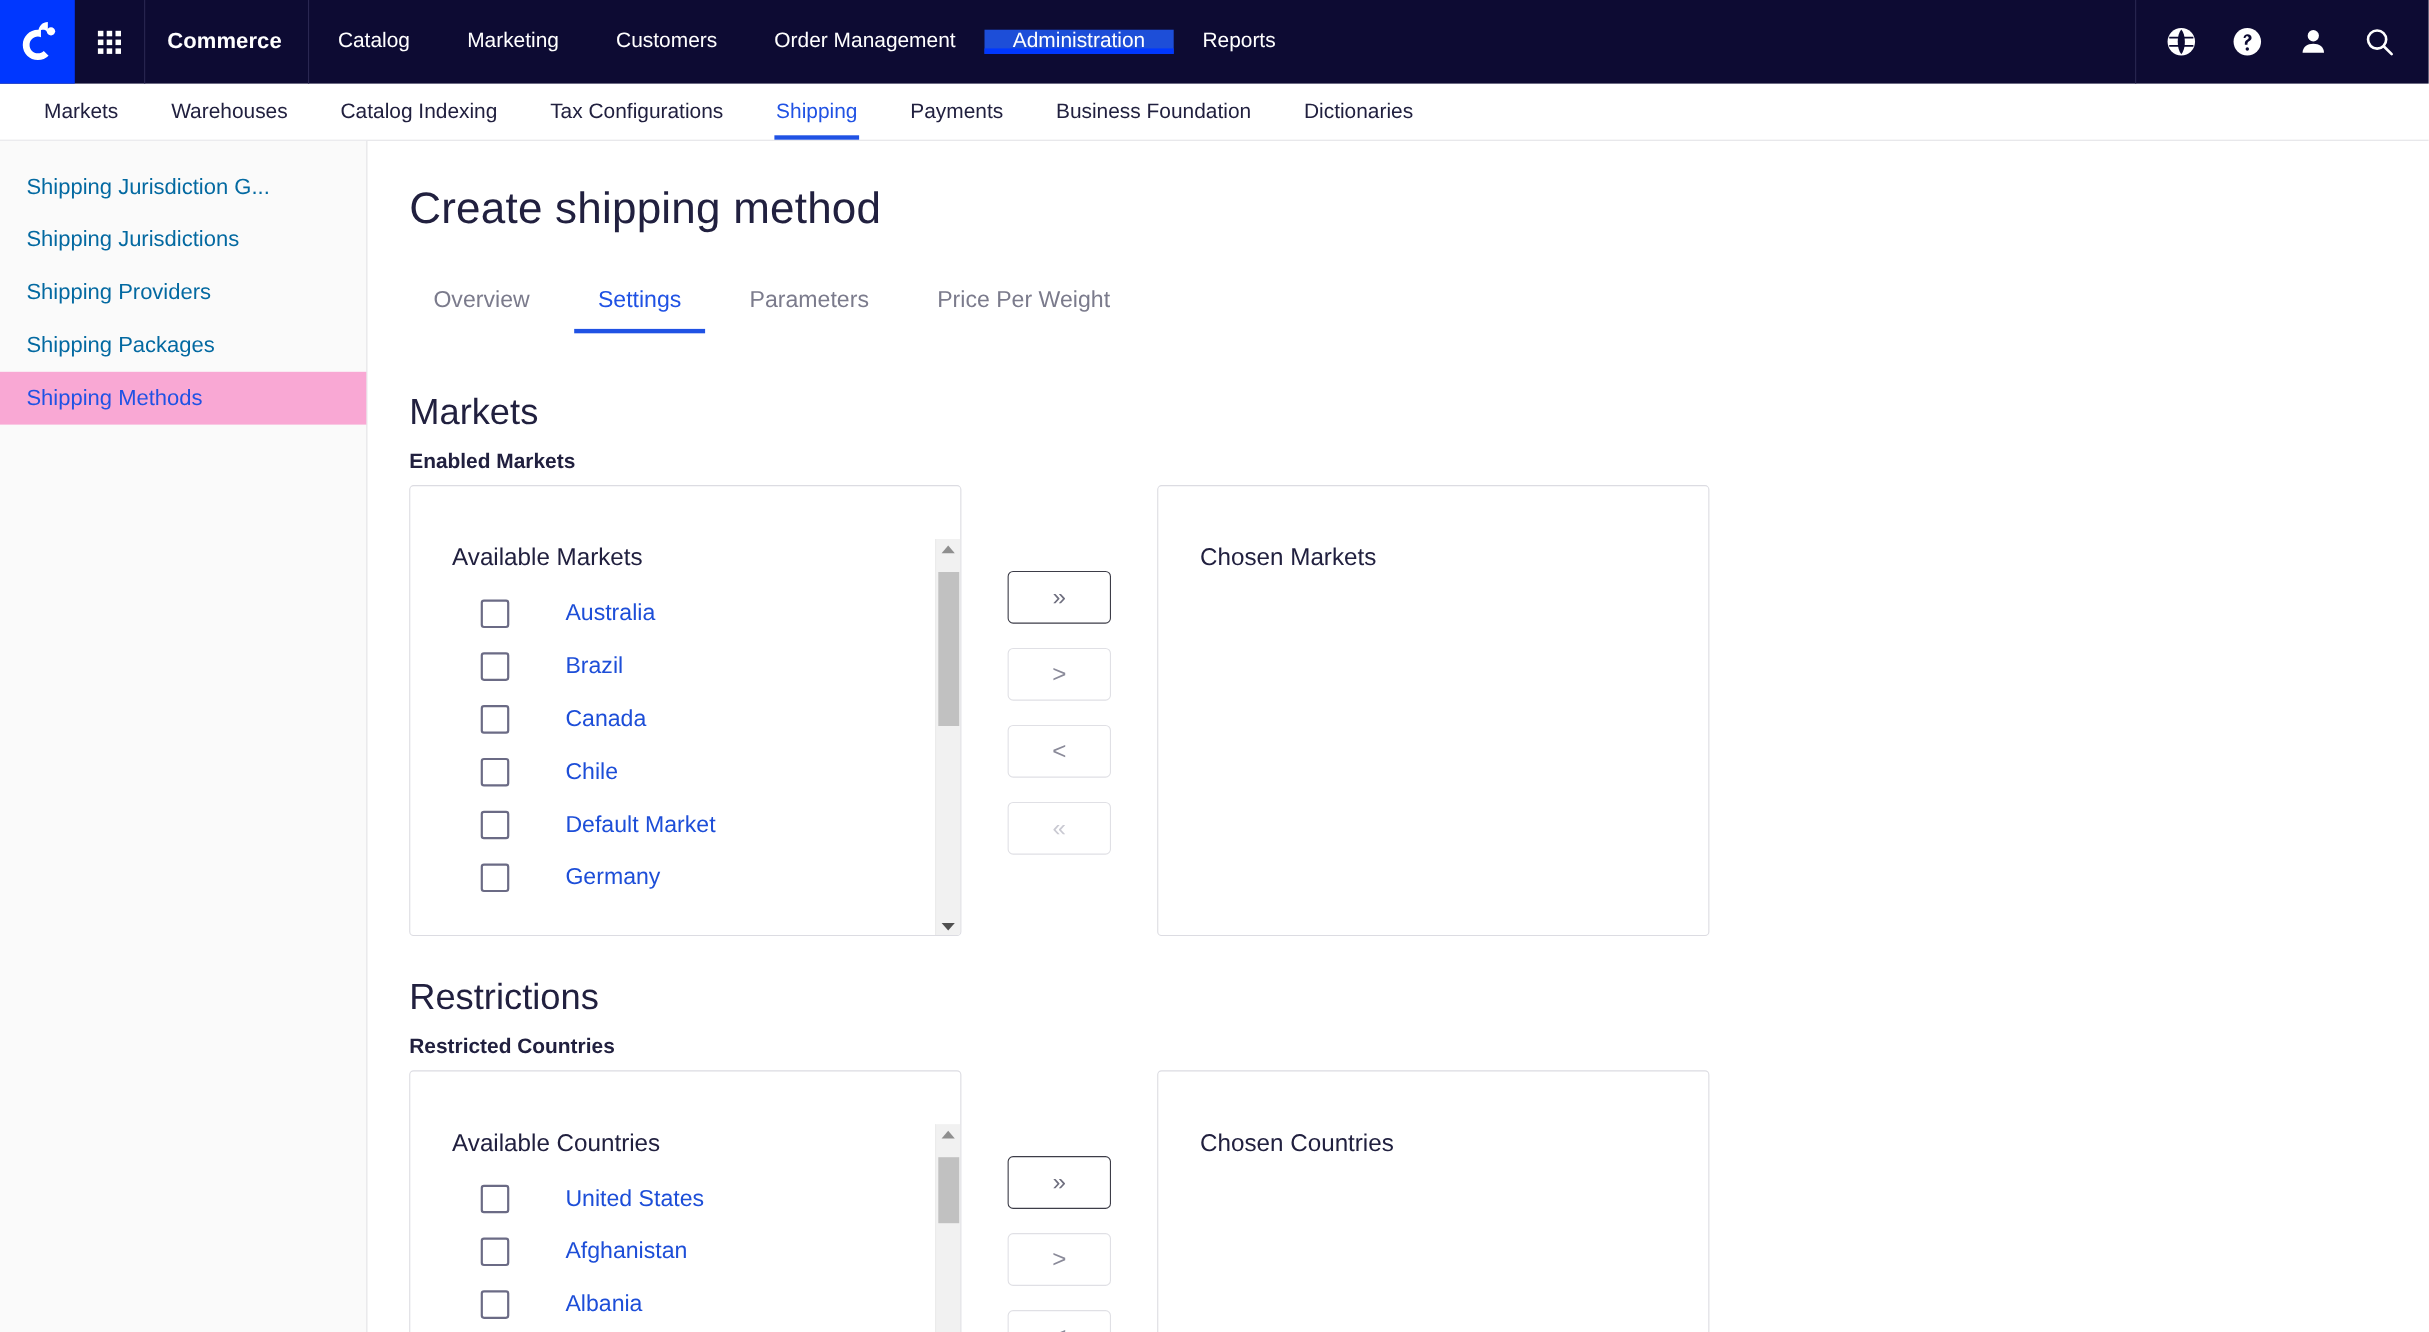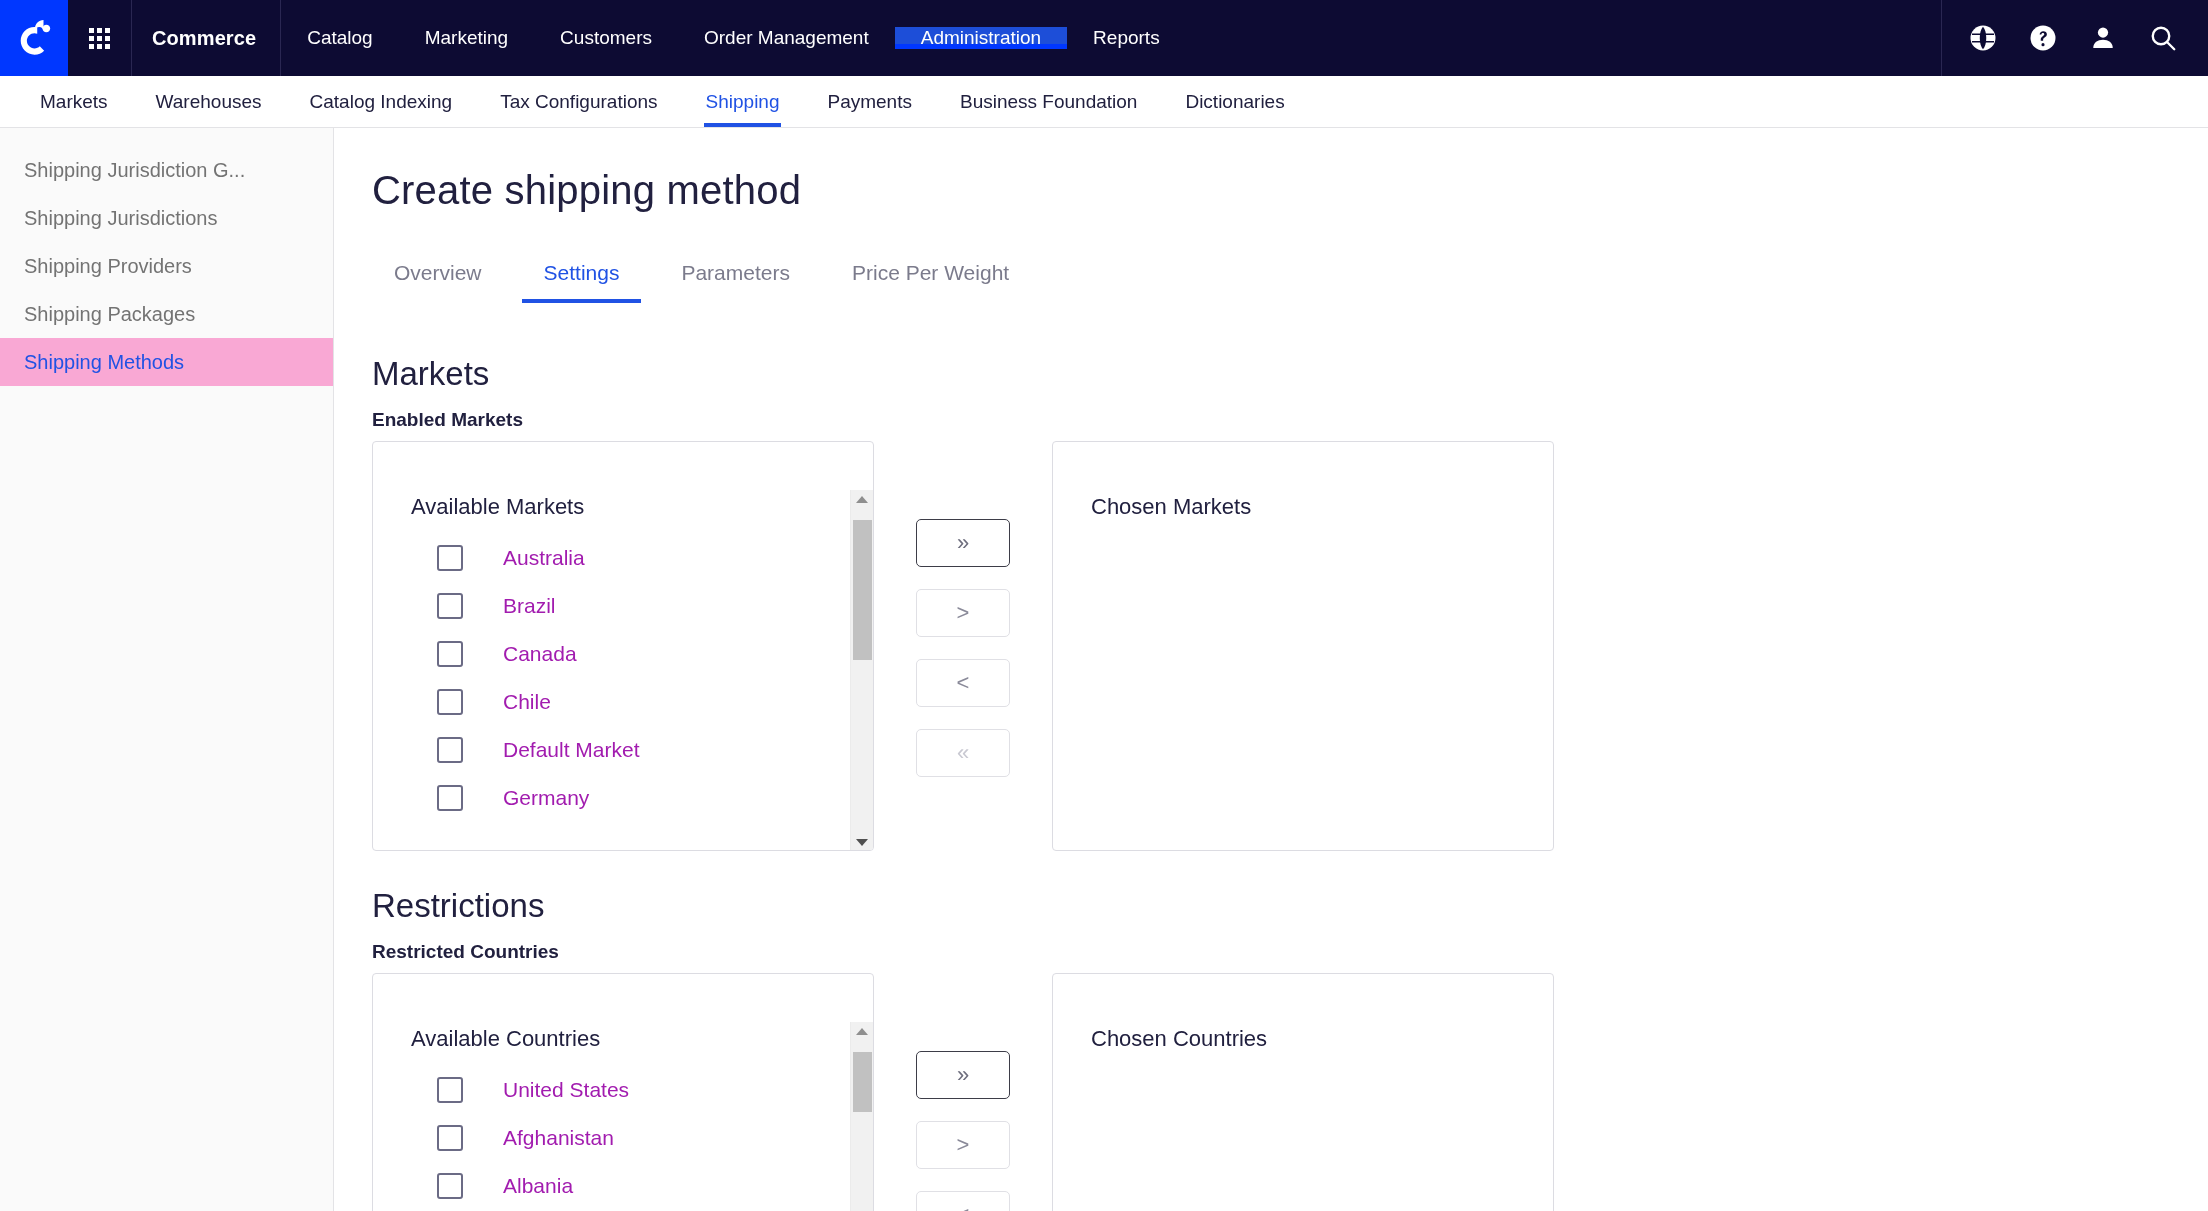--- a/index.html
+++ b/index.html
@@ -122,21 +122,21 @@
     background: #fafafa;
     border-right: 1px solid #e3e3e6;
     padding-top: 18px;
   }
   .side-item {
     height: 48px;
     display: flex;
     align-items: center;
     padding: 0 24px;
     font-size: 20px;
-    color: #737373;
+    color: #0369a1;
     cursor: pointer;
     white-space: nowrap;
     overflow: hidden;
   }
   .side-item.active { background: #f9a8d4; color: #2052e4; }
 
   .content {
     flex: 1;
     padding: 40px 0 0 38px;
     overflow: hidden;
@@ -215,22 +215,22 @@
     height: 26px;
     border: 2px solid #6b6b85;
     border-radius: 3px;
     background: #fff;
     flex: 0 0 26px;
     margin-left: 26px;
     cursor: pointer;
   }
   .optlabel {
     font-size: 21px;
-    color: #a21caf;
-    margin-left: 40px;
+    color: #1d4ed8;
+    margin-left: 51px;
     white-space: nowrap;
   }
 
   
   .vscroll {
     position: absolute;
     top: 0;
     right: 0;
     width: 23px;
     height: 100%;

